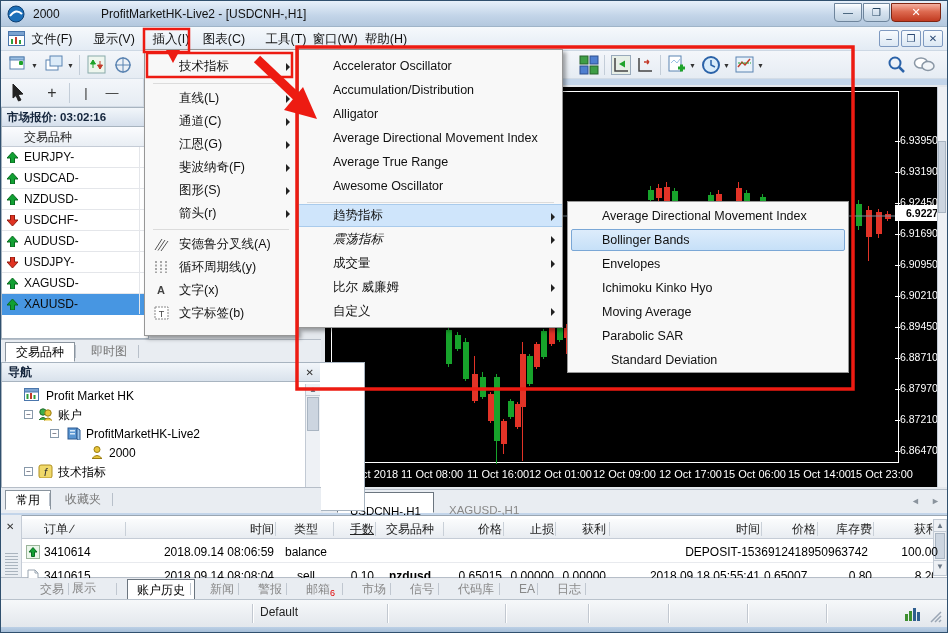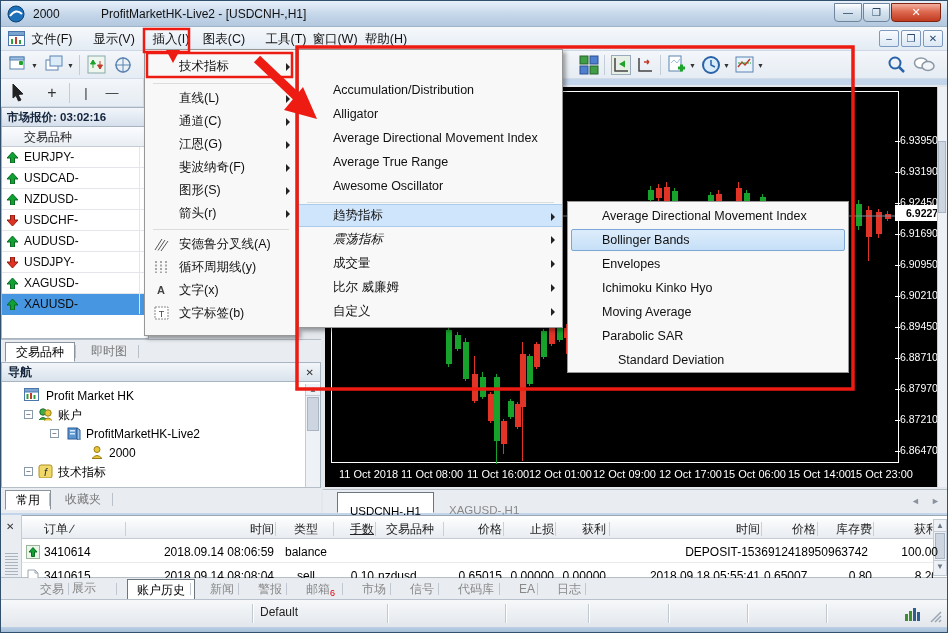--- a/index.html
+++ b/index.html
@@ -28,21 +28,21 @@
   .mw-row{position:relative;height:21px;line-height:21px;font-size:12px;color:#0a0a0a;border-bottom:1px solid #e4e6ea;}
   .mw-row .sym{position:absolute;left:22px;top:0;}
   .mw-row.sel{background:#4796e2;border-bottom-color:#4796e2;}
   .mw-arrow{position:absolute;left:5px;top:5px;width:11px;height:11px;}
   .mw-div{position:absolute;left:137px;top:0;bottom:0;width:1px;background:#e4e6ea;}
   .paneltabs{background:#e9edf2;border-top:1px solid #b6bec8;font-size:12px;color:#777;}
   .ptab{position:absolute;top:2px;height:20px;line-height:19px;padding:0 10px;}
   .ptab.act{background:#fff;border:1px solid #8a949e;border-bottom-color:#fff;color:#000;}
   .ptabsep{position:absolute;top:5px;width:1px;height:13px;background:#b8c0ca;}
   
-  #nav{left:0;top:361px;width:320px;height:149px;background:#fff;border:1px solid #a8b4c0;}
+  #nav{left:0;top:361px;width:364px;height:149px;background:#fff;border:1px solid #a8b4c0;}
   #nav-title{left:0;top:0;width:318px;height:19px;background:linear-gradient(#f2f6fa,#d9e2ec);border-bottom:1px solid #a8b4c0;font-size:12px;font-weight:bold;line-height:19px;padding-left:6px;color:#12233a;}
   .nrow{position:absolute;height:18px;line-height:18px;font-size:12px;color:#000;}
   .nexp{position:absolute;width:9px;height:9px;border:1px solid #8899aa;background:#fff;font-size:8px;line-height:7px;text-align:center;color:#334;}
   .nicon{position:absolute;width:15px;height:14px;}
   
   #mdi{left:148px;top:84px;width:800px;height:428px;background:#e4e8ed;}
   #chart-bg{left:324px;top:86px;width:612px;height:400px;background:#000;}
   #plot{left:330px;top:90px;width:568px;height:372px;border:1px solid #ffffff;background:#000;}
   .plabel{position:absolute;left:899px;font-size:10.5px;color:#fff;white-space:nowrap;}
   .ptick{position:absolute;left:894px;width:5px;height:1px;background:#fff;}
@@ -532,41 +532,42 @@
             <path d="M2 1 v12 M7 1 v12 M12 1 v12" stroke="#555" stroke-dasharray="2 1.5" fill="none"></path>
           </svg></span></div>
       <div class="mrow" style="position: absolute; left: 0px; right: 0px; top: 229px;"><span>文字(x)</span><span class="micon"><b style="color:#444">A</b></span></div>
       <div class="mrow" style="position: absolute; left: 0px; right: 0px; top: 252px;"><span>文字标签(b)</span><span class="micon"><svg width="15" height="14">
             <rect x="1" y="1" width="13" height="12" fill="#fff" stroke="#888" stroke-dasharray="2 1"></rect>
             <text x="7.5" y="10.5" font-size="9" text-anchor="middle" fill="#444">T</text>
           </svg></span></div>
     </div>
 
   <div class="popup" id="ind-menu" style="left:297px;top:48px;width:265px;height:279px;z-index:21">
+      <div class="mrow" style="position: absolute; left: 0px; right: 0px; top: 5px;"><span>Accelerator Oscillator</span></div>
       <div class="mrow" style="position: absolute; left: 0px; right: 0px; top: 29px;"><span>Accumulation/Distribution</span></div>
       <div class="mrow" style="position: absolute; left: 0px; right: 0px; top: 53px;"><span>Alligator</span></div>
       <div class="mrow" style="position: absolute; left: 0px; right: 0px; top: 77px;"><span>Average Directional Movement Index</span></div>
       <div class="mrow" style="position: absolute; left: 0px; right: 0px; top: 101px;"><span>Average True Range</span></div>
       <div class="mrow" style="position: absolute; left: 0px; right: 0px; top: 125px;"><span>Awesome Oscillator</span></div>
       <div class="msep" style="position: absolute; left: 4px; right: 4px; top: 150px;"></div>
       <div class="mrow hl" style="position: absolute; left: 0px; right: 0px; top: 154px;"><span>趋势指标</span><span class="marr"></span></div>
       <div class="mrow" style="position: absolute; left: 0px; right: 0px; top: 178px; font-style: italic;"><span>震荡指标</span><span class="marr"></span></div>
       <div class="mrow" style="position: absolute; left: 0px; right: 0px; top: 202px;"><span>成交量</span><span class="marr"></span></div>
       <div class="mrow" style="position: absolute; left: 0px; right: 0px; top: 226px;"><span>比尔 威廉姆</span><span class="marr"></span></div>
       <div class="mrow" style="position: absolute; left: 0px; right: 0px; top: 250px;"><span>自定义</span><span class="marr"></span></div>
     </div>
 
   <div class="popup" id="trend-menu" style="left:566px;top:200px;width:282px;height:172px;z-index:22">
       <div class="mrow" style="position: absolute; left: 0px; right: 0px; top: 3px;"><span>Average Directional Movement Index</span></div>
       <div class="mrow" style="position: absolute; left: 0px; right: 0px; top: 27px; z-index: 1;"><div class="selbox"></div><span style="position: relative;">Bollinger Bands</span></div>
       <div class="mrow" style="position: absolute; left: 0px; right: 0px; top: 51px;"><span>Envelopes</span></div>
       <div class="mrow" style="position: absolute; left: 0px; right: 0px; top: 75px;"><span>Ichimoku Kinko Hyo</span></div>
       <div class="mrow" style="position: absolute; left: 0px; right: 0px; top: 99px;"><span>Moving Average</span></div>
       <div class="mrow" style="position: absolute; left: 0px; right: 0px; top: 123px;"><span>Parabolic SAR</span></div>
-      <div class="mrow" style="position: absolute; left: 16px; right: 0px; top: 147px;"><span>Standard Deviation</span></div>
+      <div class="mrow" style="position: absolute; left: 9px; right: 0px; top: 147px;"><span>Standard Deviation</span></div>
     </div>
 
   <svg id="ann" class="abs">
   <rect x="143" y="28" width="45" height="23" fill="none" stroke="#ed1b12" stroke-width="2.5"></rect>
   <rect x="146" y="52" width="145" height="24" fill="none" stroke="#ed1b12" stroke-width="2.5"></rect>
   <rect x="296" y="46" width="556" height="342" fill="none" stroke="#ed1b12" stroke-width="3.5"></rect>
   <polygon points="165,49 179,49 172,62" fill="#ed1b12"></polygon>
   <line x1="256" y1="58" x2="296" y2="96" stroke="#ed1b12" stroke-width="9"></line>
   <polygon points="316,118 283,109 302,86" fill="#ed1b12"></polygon>
 </svg>
@@ -583,21 +584,21 @@
     </div>
     <div class="trow" style="top: 564px; height: 14px; overflow: hidden;">
       <svg width="14" height="14" style="position: absolute; left: 4px; top: 4px;">
         <path d="M2 1 h7 l3 3 v9 h-10 z" fill="#fff" stroke="#98a4b0"></path>
         <path d="M9 1 v3 h3" fill="none" stroke="#98a4b0"></path>
       </svg>
       <div class="tcell" style="left: 22px; width: 80px; text-align: left;">3410615</div>
       <div class="tcell" style="left: 106px; width: 146px; text-align: right;">2018.09.14 08:08:04</div>
       <div class="tcell" style="left: 256px; width: 56px; text-align: center;">sell</div>
       <div class="tcell" style="left: 314px; width: 38px; text-align: right;">0.10</div>
-      <div class="tcell" style="left: 356px; width: 64px; text-align: left;">nzdusd</div>
+      <div class="tcell" style="left: 356px; width: 64px; text-align: center; font-weight: bold;">nzdusd</div>
       <div class="tcell" style="left: 424px; width: 56px; text-align: right;">0.65015</div>
       <div class="tcell" style="left: 484px; width: 48px; text-align: right;">0.00000</div>
       <div class="tcell" style="left: 536px; width: 48px; text-align: right;">0.00000</div>
       <div class="tcell" style="left: 590px; width: 148px; text-align: right;">2018.09.18 05:55:41</div>
       <div class="tcell" style="left: 742px; width: 52px; text-align: left;">0.65007</div>
       <div class="tcell" style="left: 798px; width: 52px; text-align: right;">0.80</div>
       <div class="tcell" style="left: 854px; width: 62px; text-align: right;">8.20</div>
     </div>
   </div>
 

